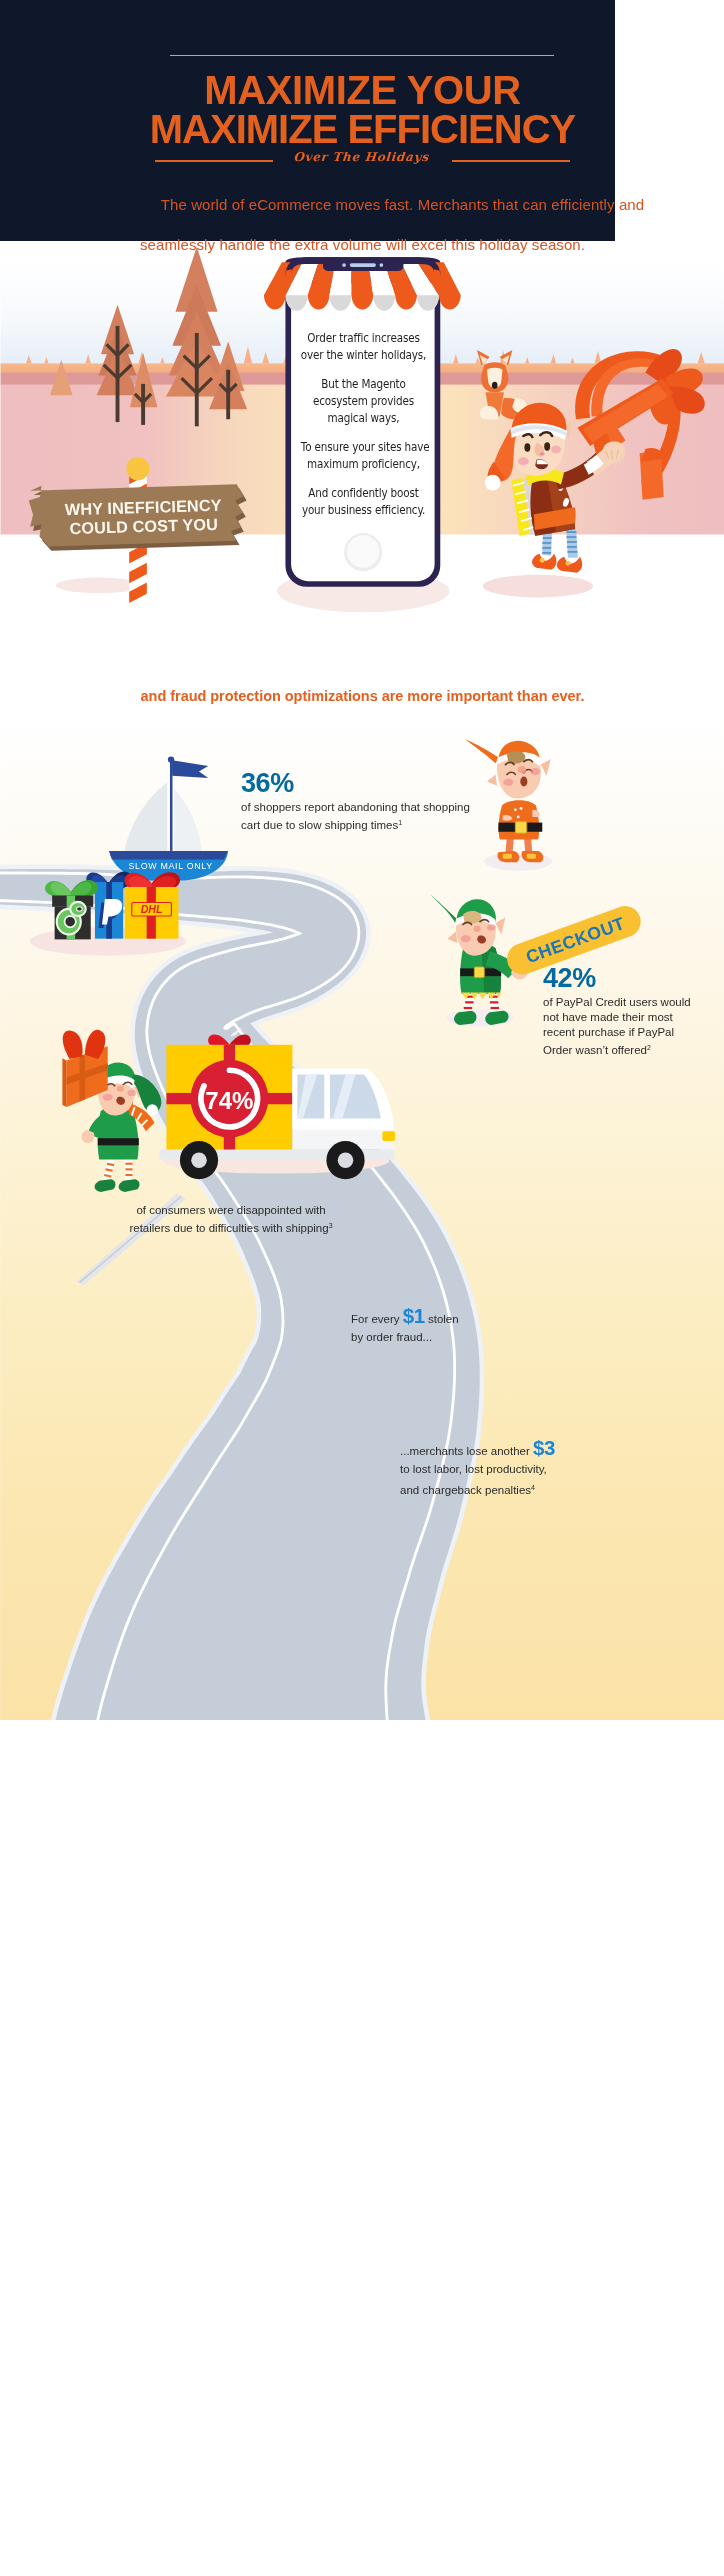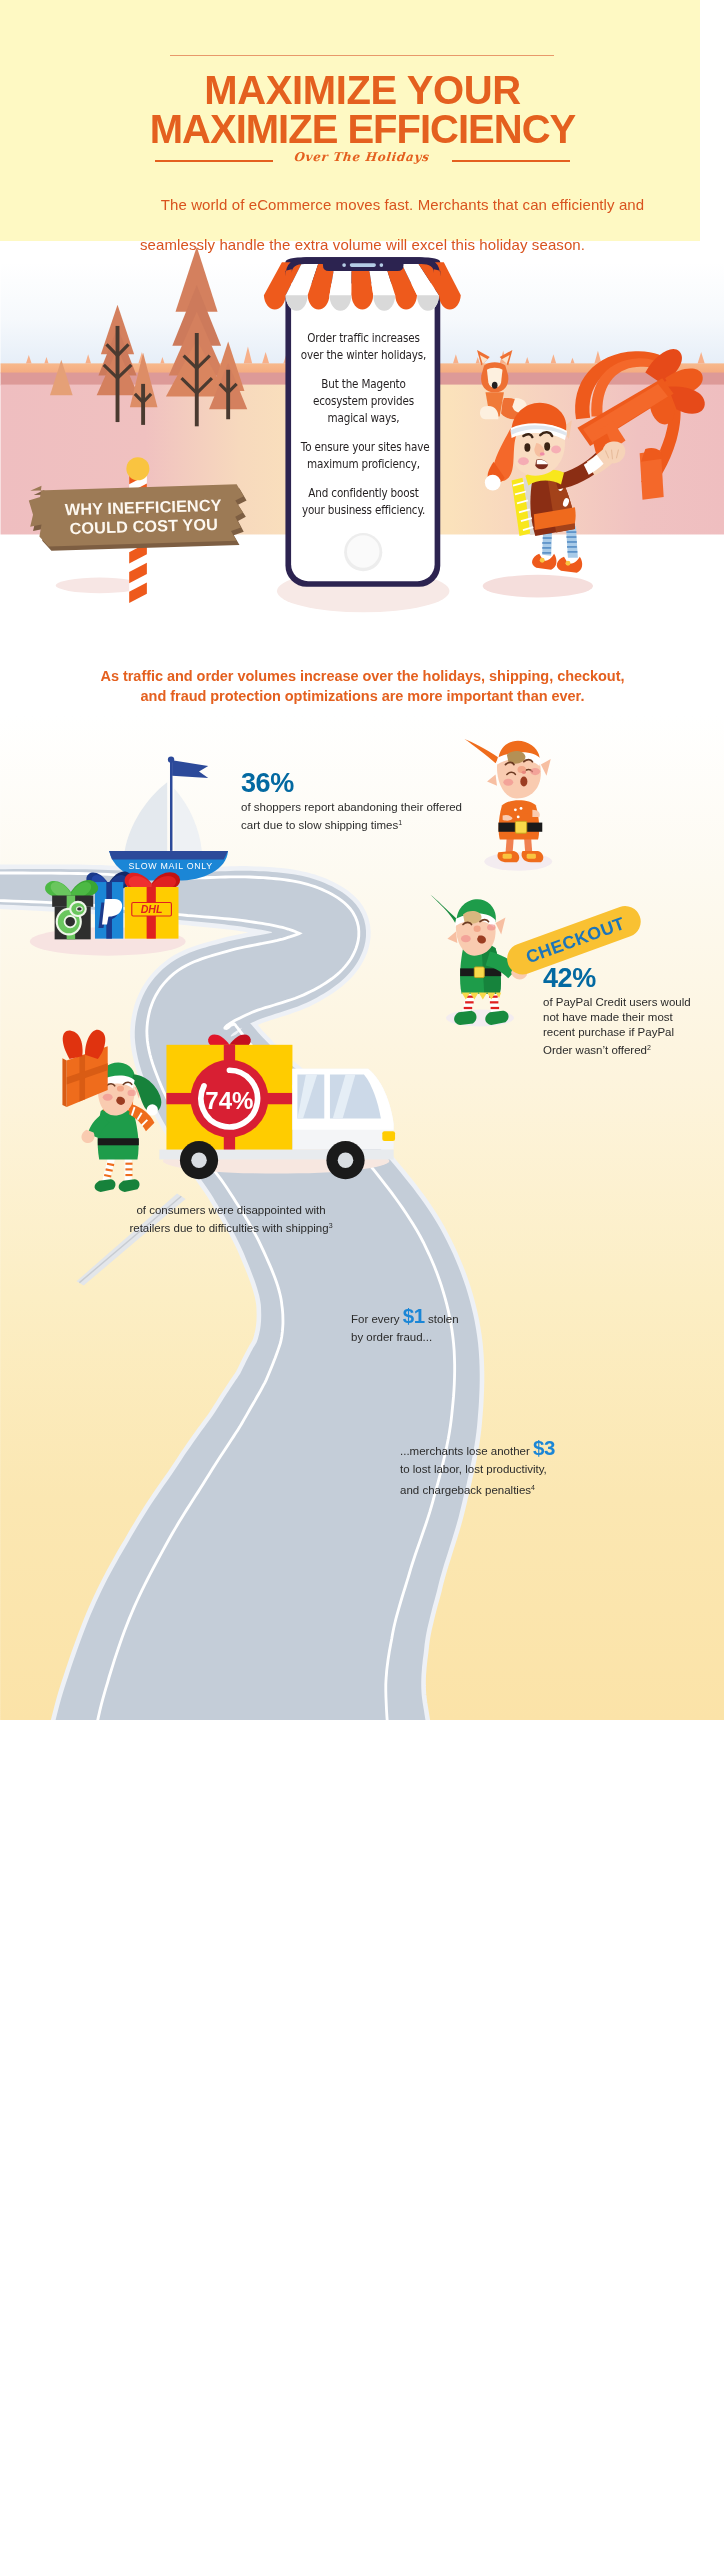--- a/index.html
+++ b/index.html
@@ -6,21 +6,21 @@
   * { box-sizing: border-box; }
   html, body { margin:0; padding:0; }
   body {
     width:725px; height:2576px; position:relative; overflow:hidden;
     background:#ffffff;
     font-family:"Liberation Sans", sans-serif;
   }
   .page { position:relative; width:725px; height:2576px; overflow:hidden; }
 
   
-  #header { position:absolute; left:0; top:0; width:700px; height:241px; background:#fef9c3; }
+  #header { position:absolute; left:0; top:0; width:615px; height:241px; background:#0f172a; }
   .rule-top { position:absolute; left:170px; top:55px; width:384px; height:1.4px; background:#E8996A; }
   .h1 { position:absolute; left:0; width:725px; text-align:center;
         font-family:"Liberation Sans", sans-serif; font-weight:bold;
         color:#E4601F; letter-spacing:-0.4px; }
   #h1a { top:71px; font-size:40px; line-height:38px; }
   #h1b { top:110px; font-size:40px; line-height:38px; letter-spacing:-1px; }
   .sub-wrap { position:absolute; left:0; top:150px; width:725px; text-align:center; }
   .sub-line { display:inline-block; width:118px; height:1.4px; background:#E4601F; vertical-align:-0.7px; }
   #subtitle { display:inline-block; color:#E4601F; font-family:"DejaVu Serif", serif;
               font-style:italic; font-weight:bold; font-size:12px; padding:0 18.4px; letter-spacing:0.7px;
@@ -374,21 +374,20 @@
           <span>And confidently boost</span>
           <span>your business efficiency.</span>
         </p>
     </div>
     <div class="sign1-text">
       <span>WHY INEFFICIENCY</span><br>
       <span>COULD COST YOU</span>
     </div>
   </div>
 
-  <div class="banner" id="bn1">As traffic and order volumes increase over the holidays, shipping, checkout,</div>
   <div class="banner" id="bn2">and fraud protection optimizations are more important than ever.</div>
 
   <div id="journey">
     <svg width="725" height="1005" viewBox="0 0 1024 1420">
       <defs>
         <linearGradient id="bgg" x1="0" y1="0" x2="0" y2="1">
           <stop offset="0%" stop-color="#ffffff"></stop>
           <stop offset="16%" stop-color="#fdfaf1"></stop>
           <stop offset="36%" stop-color="#fdf4dd"></stop>
           <stop offset="58%" stop-color="#fceec4"></stop>
@@ -641,21 +640,21 @@
         <path d="M94 521 L100 524 L100 458 L94 455z" fill="#d95c14"></path>
         <path d="M118 516 L126 513 L126 450 L118 453z" fill="#d95c14"></path>
         <path d="M100 482 L158 462 L158 472 L100 492z" fill="#d95c14"></path>
         <path d="M104 456 C 90 432 92 414 106 416 C 120 418 124 436 122 452z" fill="#e0330f"></path>
         <path d="M126 450 C 126 426 138 410 148 416 C 160 422 154 444 144 456z" fill="#e0330f"></path>
       </g>
     </svg>
 
     <div class="stat-val" id="s1v">36%</div>
     <div class="stat-txt" id="s1t">
-      <span>of shoppers report abandoning their offered</span><br>
+      <span>of shoppers report abandoning that shopping</span><br>
       <span>cart due to slow shipping times</span><sup>1</sup>
     </div>
 
     <div class="stat-val" id="s2v">42%</div>
     <div class="stat-txt" id="s2t">
       <span>of PayPal Credit users would</span><br>
       <span>not have made their most</span><br>
       <span>recent purchase if PayPal</span><br>
       <span>Order wasn’t offered</span><sup>2</sup>
     </div>

